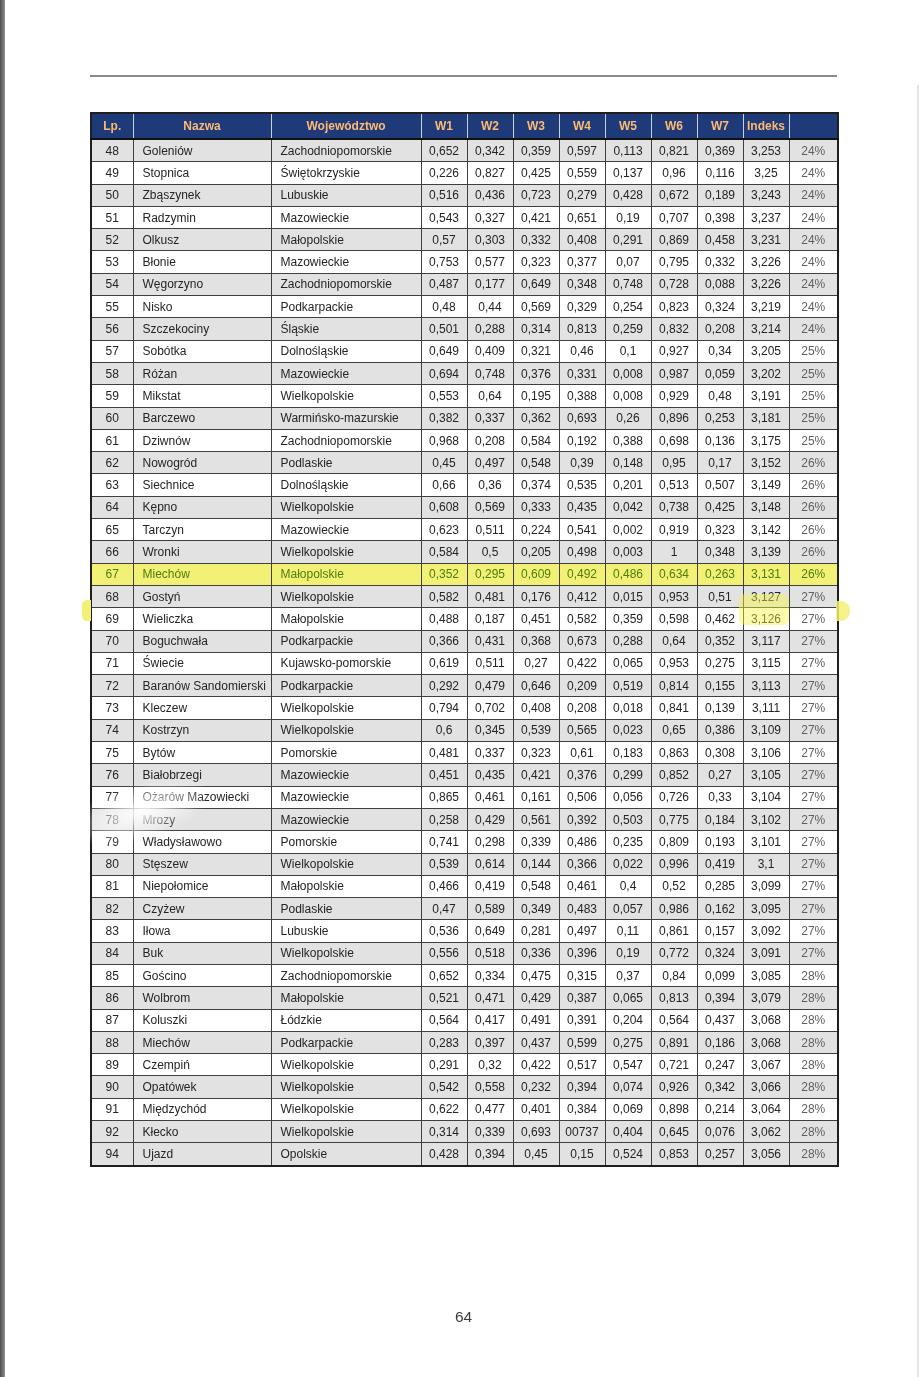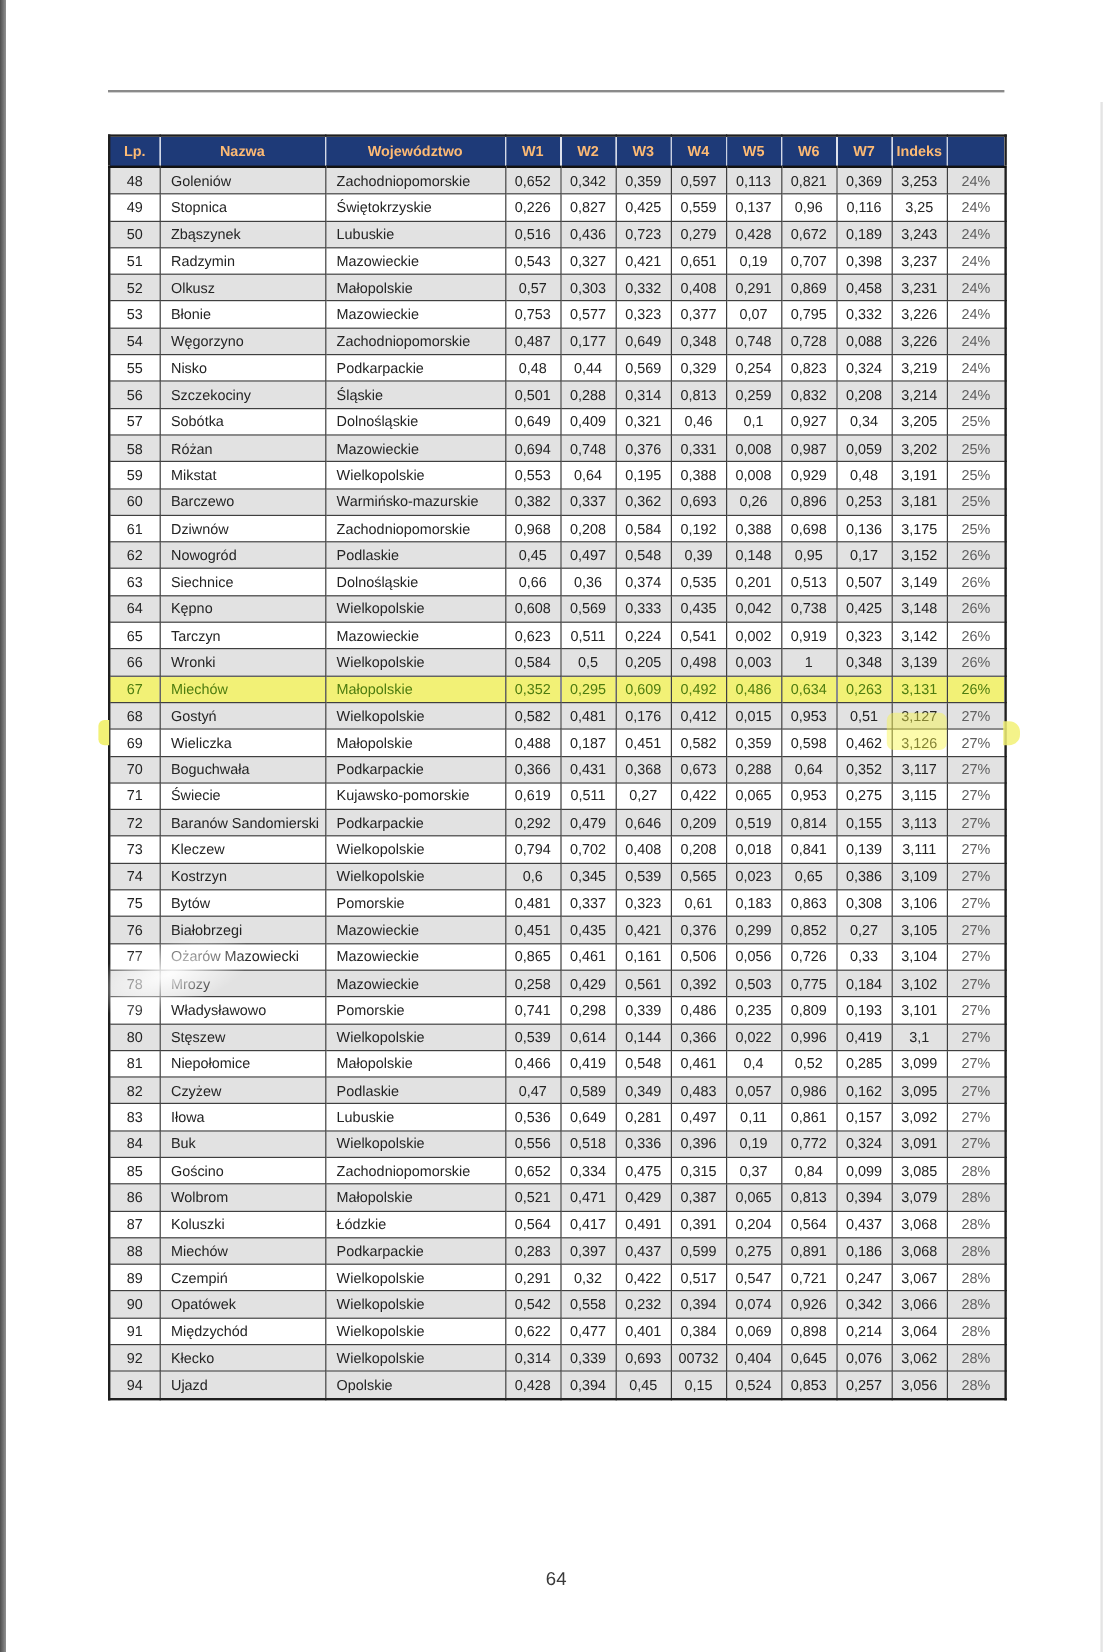--- a/index.html
+++ b/index.html
@@ -695,21 +695,21 @@
           <td class="c-indeks">3,064</td>
           <td class="c-dystans">28%</td>
         </tr>
         <tr class="alt">
           <td class="c-lp">92</td>
           <td class="c-name">Kłecko</td>
           <td class="c-voiv">Wielkopolskie</td>
           <td class="c-w1">0,314</td>
           <td class="c-w2">0,339</td>
           <td class="c-w3">0,693</td>
-          <td class="c-w4">00732</td>
+          <td class="c-w4">00737</td>
           <td class="c-w5">0,404</td>
           <td class="c-w6">0,645</td>
           <td class="c-w7">0,076</td>
           <td class="c-indeks">3,062</td>
           <td class="c-dystans">28%</td>
         </tr>
         <tr class="alt">
           <td class="c-lp">94</td>
           <td class="c-name">Ujazd</td>
           <td class="c-voiv">Opolskie</td>

